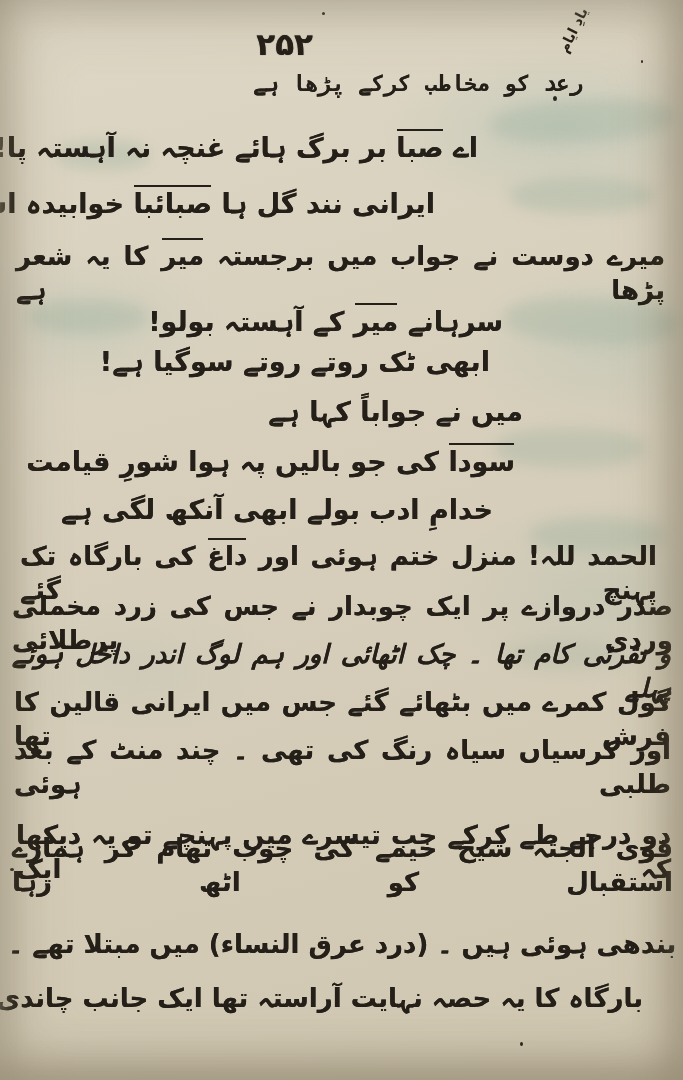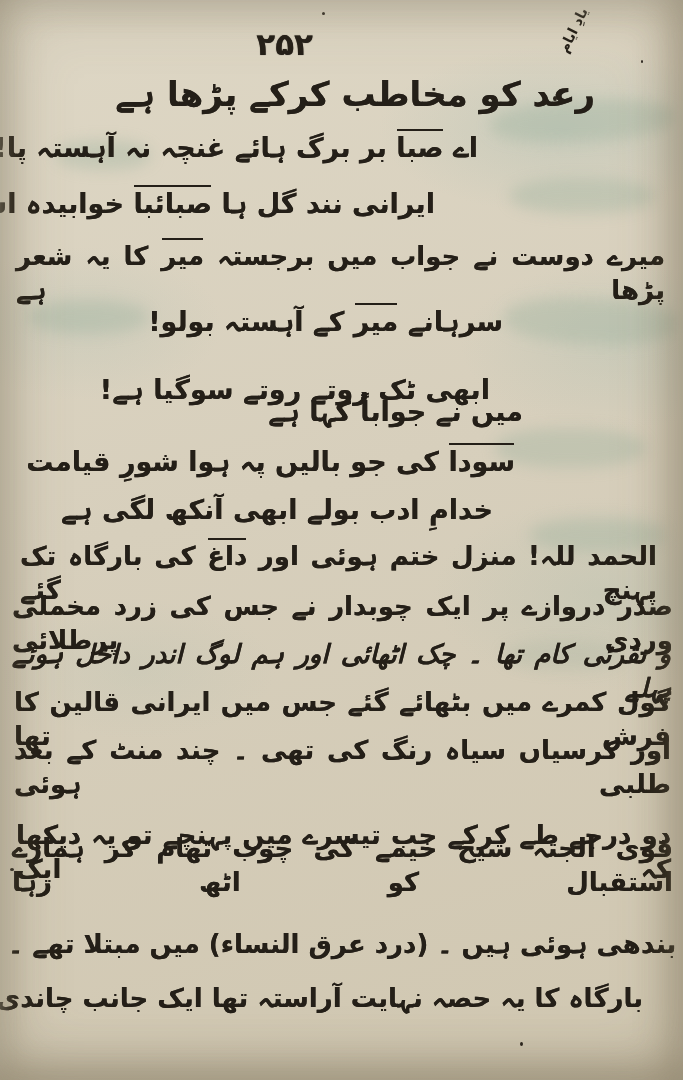--- a/index.html
+++ b/index.html
@@ -54,26 +54,26 @@
     text-shadow:0 0 .8px rgba(36,31,24,.9);
   }
   .running-title{
     position:absolute;top:22px;right:86px;
     font-size:14px;font-weight:bold;
     transform:rotate(-64deg);
     transform-origin:center;
     letter-spacing:1px;
   }
   
-  .l0 {top:72px;  right:88px;  font-size:34px;}
+  .l0 {top:72px;  right:100px;  font-size:22px;font-family:Liberation Mono, monospace;}
   .l1 {top:130px; right:205px;}
   .l2 {top:186px; right:248px;}
   .l3 {top:240px; right:18px; left:16px;}
   .l4 {top:304px; right:180px;}
-  .l5 {top:344px; right:193px;margin-top:28px;}
+  .l5 {top:344px; right:193px;}
   .l6 {top:394px; right:160px;}
   .l7 {top:444px; right:168px;}
   .l8 {top:492px; right:190px;}
   .l9 {top:540px; right:26px; left:20px;}
   .l10{top:590px; right:10px; left:12px;}
   .l11{top:638px; right:12px; left:12px;font-style:italic;}
   .l12{top:686px; right:12px; left:14px;}
   .l13{top:734px; right:12px; left:14px;}
   .l14{top:783px; right:12px; left:16px;margin-top:36px;}
   .l15{top:832px; right:10px; left:12px;}

